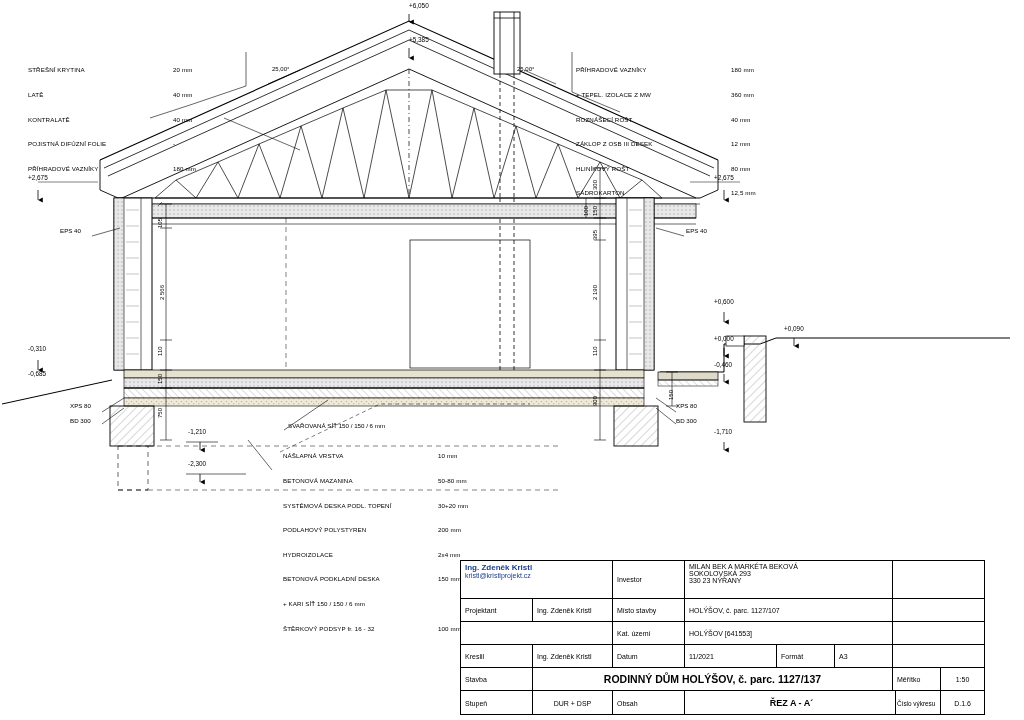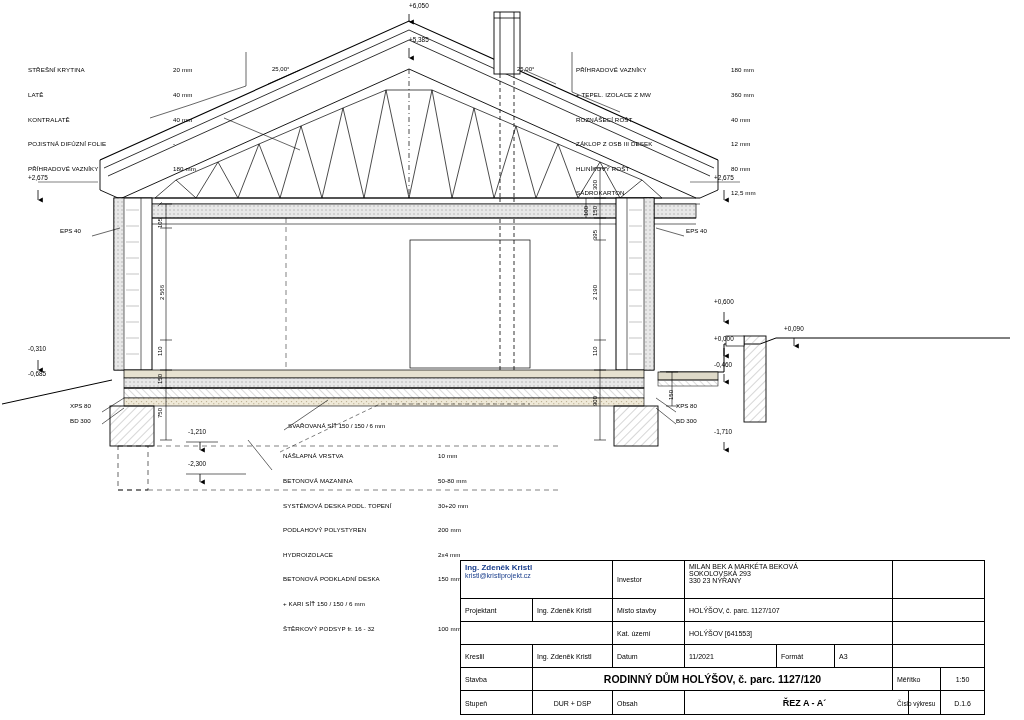--- a/index.html
+++ b/index.html
@@ -338,25 +338,25 @@
 
     <div class="cell c" style="left:0;top:84px;width:72px;height:23px;">Kreslil</div>
     <div class="cell c" style="left:72px;top:84px;width:80px;height:23px;">Ing. Zdeněk Kristl</div>
     <div class="cell c" style="left:152px;top:84px;width:72px;height:23px;">Datum</div>
     <div class="cell c" style="left:224px;top:84px;width:92px;height:23px;">11/2021</div>
     <div class="cell c" style="left:316px;top:84px;width:58px;height:23px;">Formát</div>
     <div class="cell c" style="left:374px;top:84px;width:58px;height:23px;">A3</div>
     <div class="cell nb-r" style="left:432px;top:84px;width:91px;height:23px;"></div>
 
     <div class="cell c" style="left:0;top:107px;width:72px;height:23px;">Stavba</div>
-    <div class="cell cc big" style="left:72px;top:107px;width:360px;height:23px;">RODINNÝ DŮM HOLÝŠOV, č. parc. 1127/120</div>
+    <div class="cell cc big" style="left:72px;top:107px;width:360px;height:23px;">RODINNÝ DŮM HOLÝŠOV, č. parc. 1127/137</div>
     <div class="cell c" style="left:432px;top:107px;width:48px;height:23px;">Měřítko</div>
     <div class="cell cc nb-r" style="left:480px;top:107px;width:43px;height:23px;">1:50</div>
 
     <div class="cell c nb-b" style="left:0;top:130px;width:72px;height:24px;">Stupeň</div>
     <div class="cell cc nb-b" style="left:72px;top:130px;width:80px;height:24px;">DUR + DSP</div>
     <div class="cell c nb-b" style="left:152px;top:130px;width:72px;height:24px;">Obsah</div>
-    <div class="cell cc mid nb-b" style="left:240px;top:130px;width:208px;height:24px;">ŘEZ A - A´</div>
+    <div class="cell cc mid nb-b" style="left:227px;top:130px;width:208px;height:24px;">ŘEZ A - A´</div>
     <div class="cell c nb-b" style="left:432px;top:130px;width:48px;height:24px;font-size:6.4px;">Číslo výkresu</div>
     <div class="cell cc nb-b nb-r" style="left:480px;top:130px;width:43px;height:24px;">D.1.6</div>
   </div>
 
 </div>
 
 </body></html>

